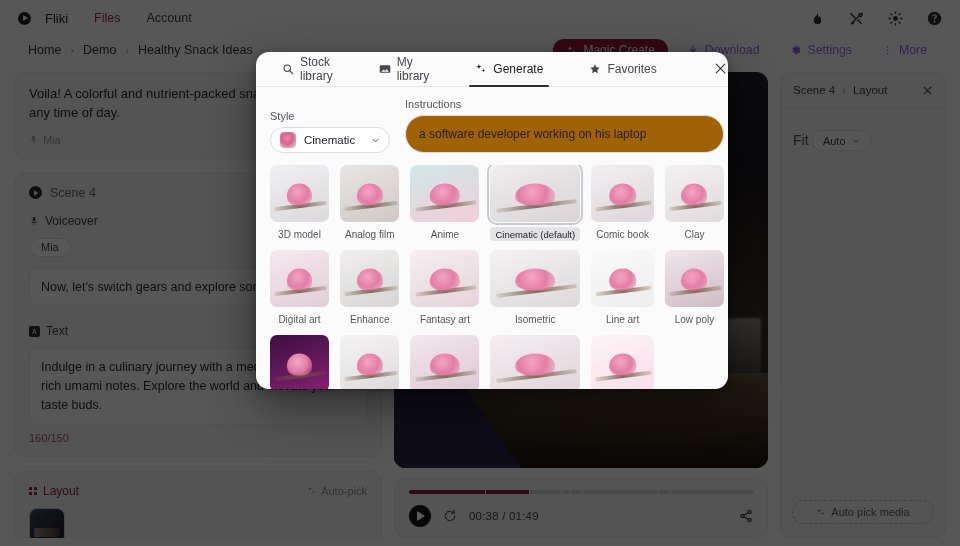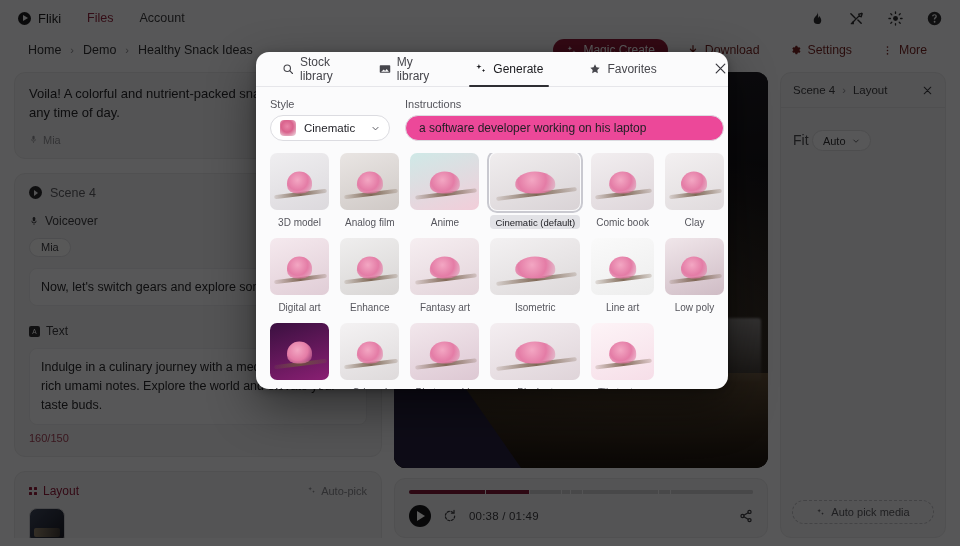--- a/index.html
+++ b/index.html
@@ -21,21 +21,21 @@
   }
 
   
   .topnav {
     height: 36px; width: 100%;
     display: flex; align-items: center;
     padding: 0 18px;
     background: #f2f2f4;
     gap: 26px;
   }
-  .brand { display: flex; align-items: center; gap: 7px; font-size: 13px; color: #1d1d20; font-weight: 400; }
+  .brand { display: flex; align-items: center; gap: 14px; font-size: 13px; color: #1d1d20; font-weight: 400; }
   .brand-mark {
     width: 13px; height: 13px; border-radius: 50%;
     background: #1d1d20; position: relative; flex: 0 0 auto;
   }
   .brand-mark::after {
     content: ""; position: absolute; left: 4.6px; top: 3.2px;
     border-left: 5px solid #f2f2f4;
     border-top: 3.3px solid transparent;
     border-bottom: 3.3px solid transparent;
   }
@@ -56,21 +56,21 @@
   }
   .crumbs { display: flex; align-items: center; gap: 9px; font-size: 12.5px; color: #2f2f33; }
   .crumb-sep { color: #8a8a90; font-size: 11px; }
   .toolbar-spacer { flex: 1 1 auto; }
   .magic-btn {
     display: flex; align-items: center; gap: 6px;
     background: #a1133a; color: #fff;
     border-radius: 999px; height: 22px; padding: 0 13px;
     font-size: 12px;
   }
-  .tb-btn { display: flex; align-items: center; gap: 6px; font-size: 12.3px; color: #7f1d1d; padding: 0 11px; }
+  .tb-btn { display: flex; align-items: center; gap: 6px; font-size: 12.3px; color: #8b5cf6; padding: 0 11px; }
 
   .panes {
     position: absolute; left: 0; top: 28px; right: 0; bottom: 0;
     display: flex; gap: 12px; padding: 8px 14px 8px 14px;
   }
 
   
   .scenes {
     width: 368px; flex: 0 0 368px;
     display: flex; flex-direction: column; gap: 14px;
@@ -242,22 +242,22 @@
     height: 26px; padding: 0 9px;
     border: 1px solid #dcdce1; border-radius: 999px; background: #fff;
     font-size: 11.5px; color: #24242a;
   }
   .style-thumb {
     width: 16px; height: 16px; border-radius: 4px; flex: 0 0 auto;
     background: radial-gradient(circle at 45% 40%, #e985a8 0%, #d9628c 45%, #efe6e8 100%);
   }
   .style-spacer { flex: 1 1 auto; }
   .instr-input {
-    width: 100%; height: 26px;
-    border: 1px solid #dcdce1; border-radius: 999px; background: #ec4899;
+    width: 100%; height: 38px;
+    border: 1px solid #dcdce1; border-radius: 999px; background: #a16207;
     padding: 0 13px; font-size: 12px; color: #1f1f24;
     font-family: "Liberation Sans", sans-serif;
     outline: none;
   }
   .grid {
     margin-top: 12px; display: grid;
     grid-template-columns: repeat(6, 1fr);
     gap: 9px 11px;
     overflow: hidden;
   }

